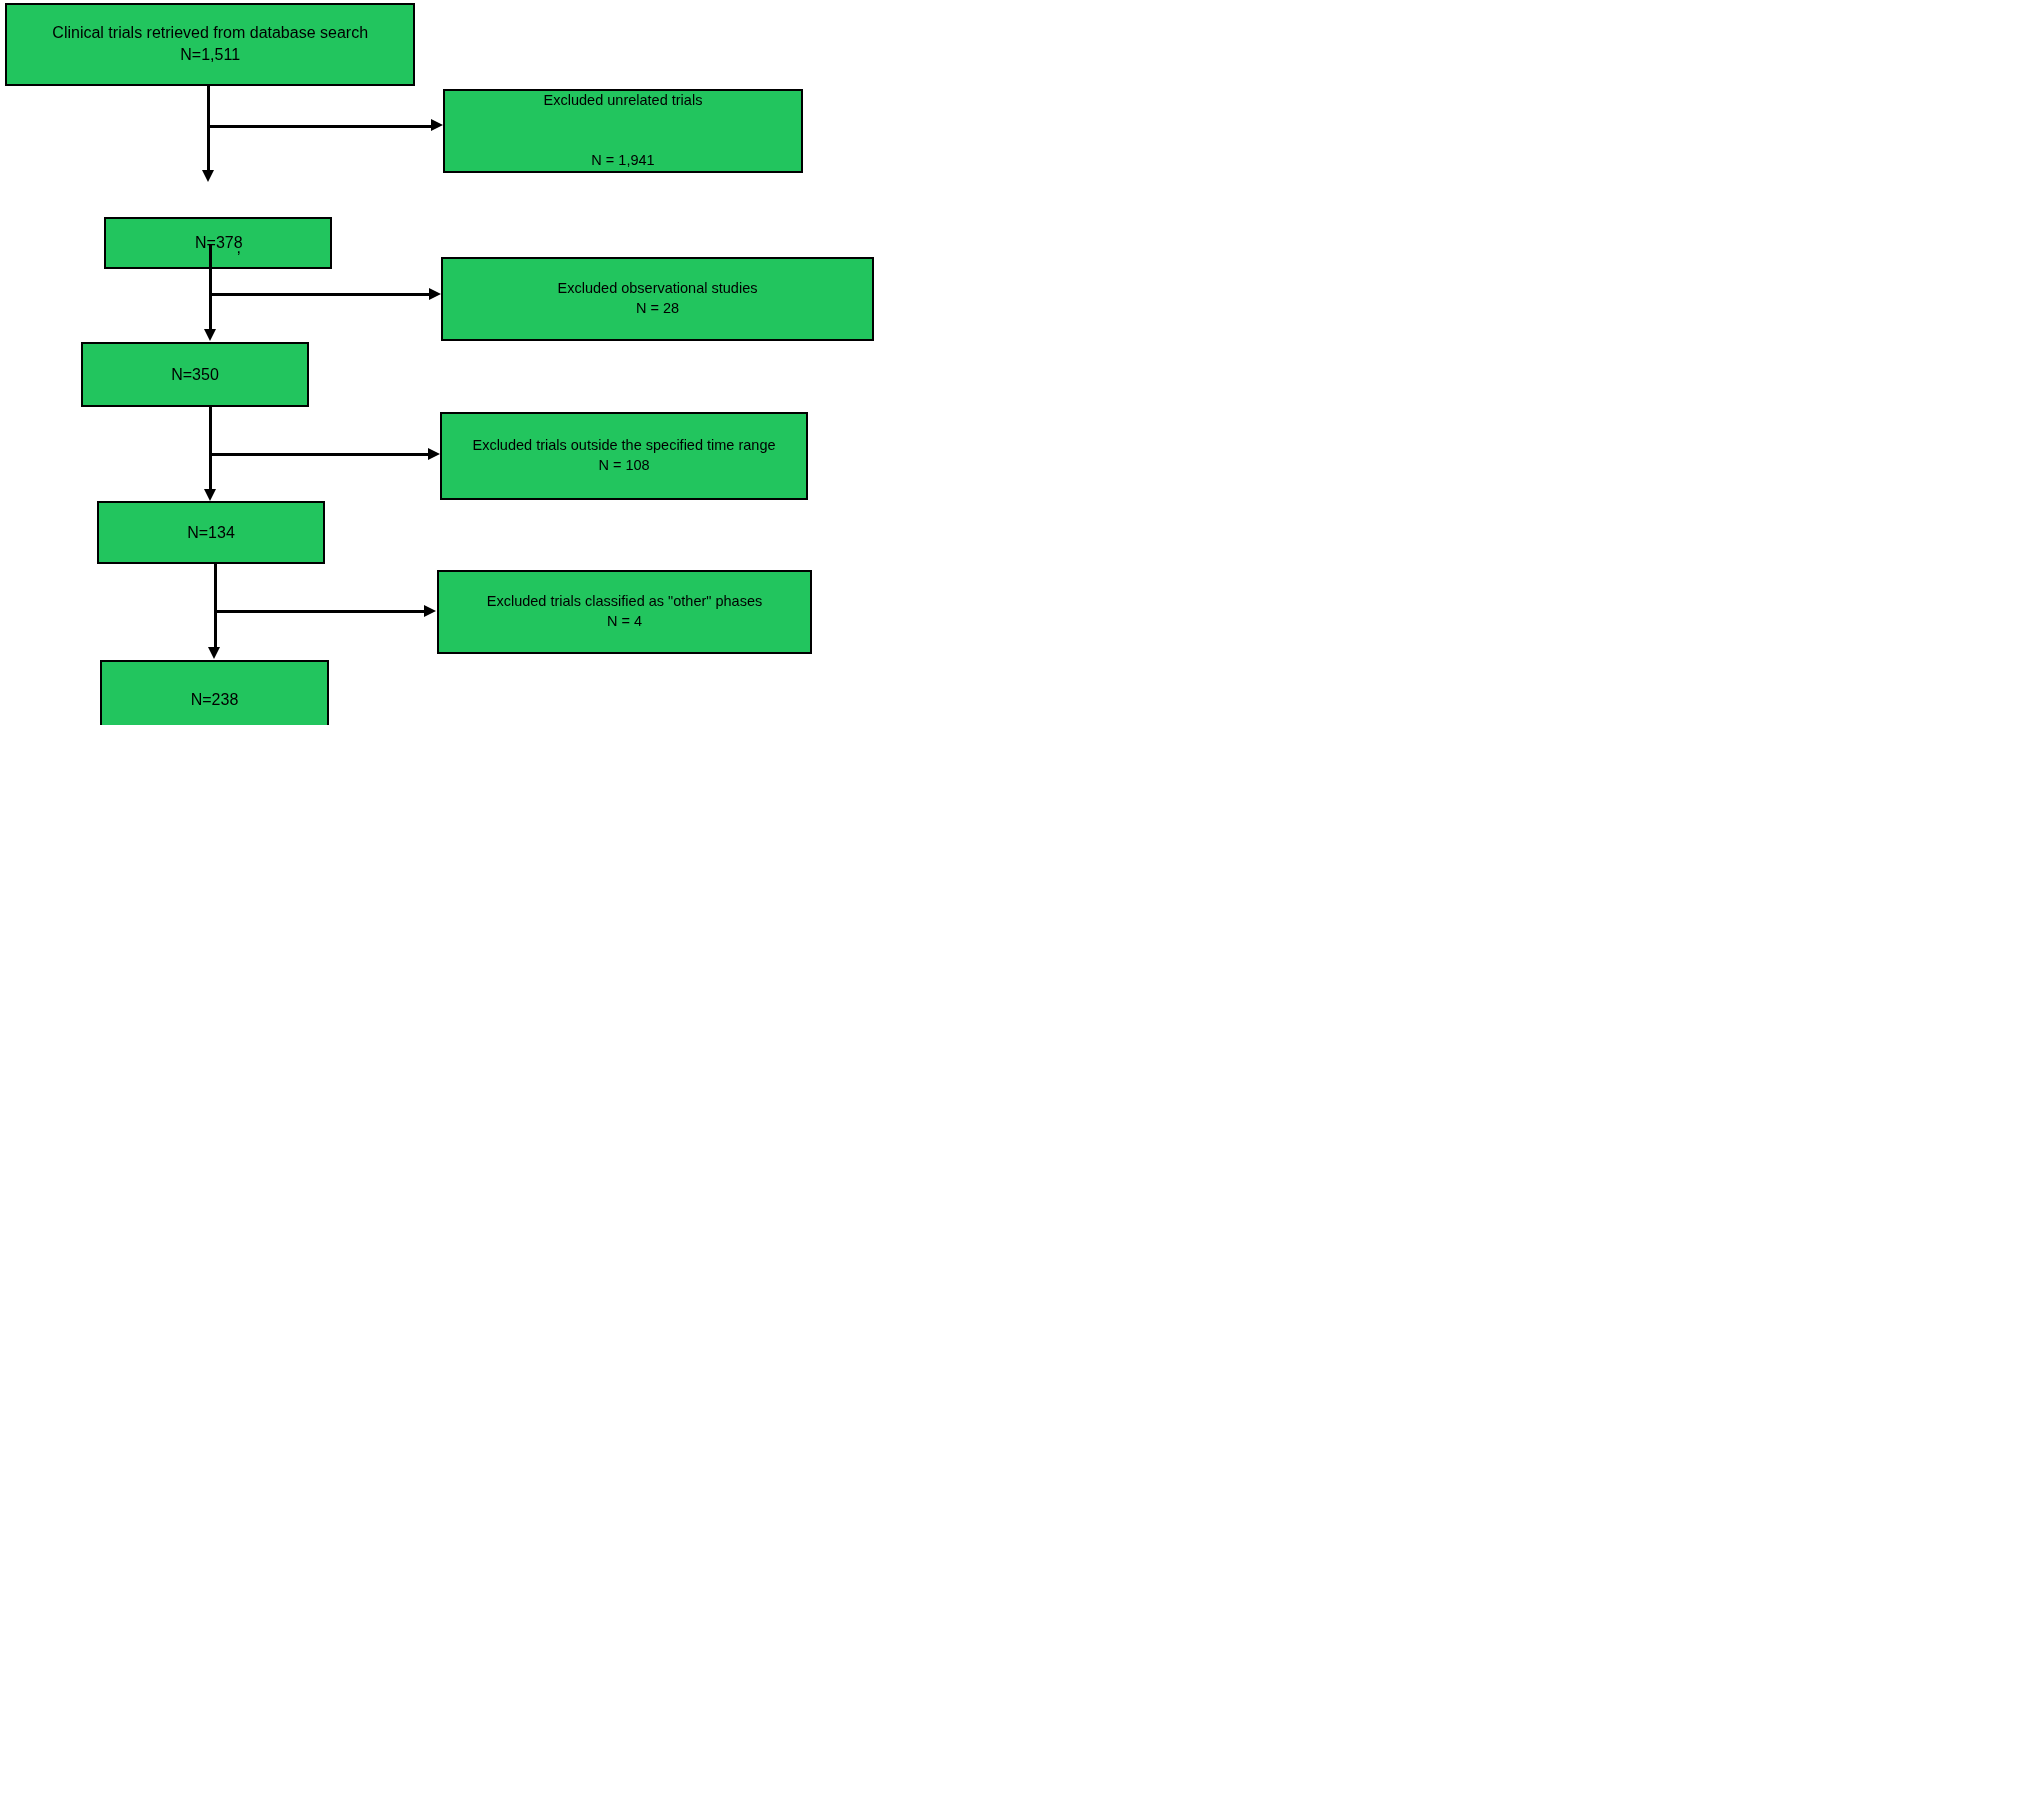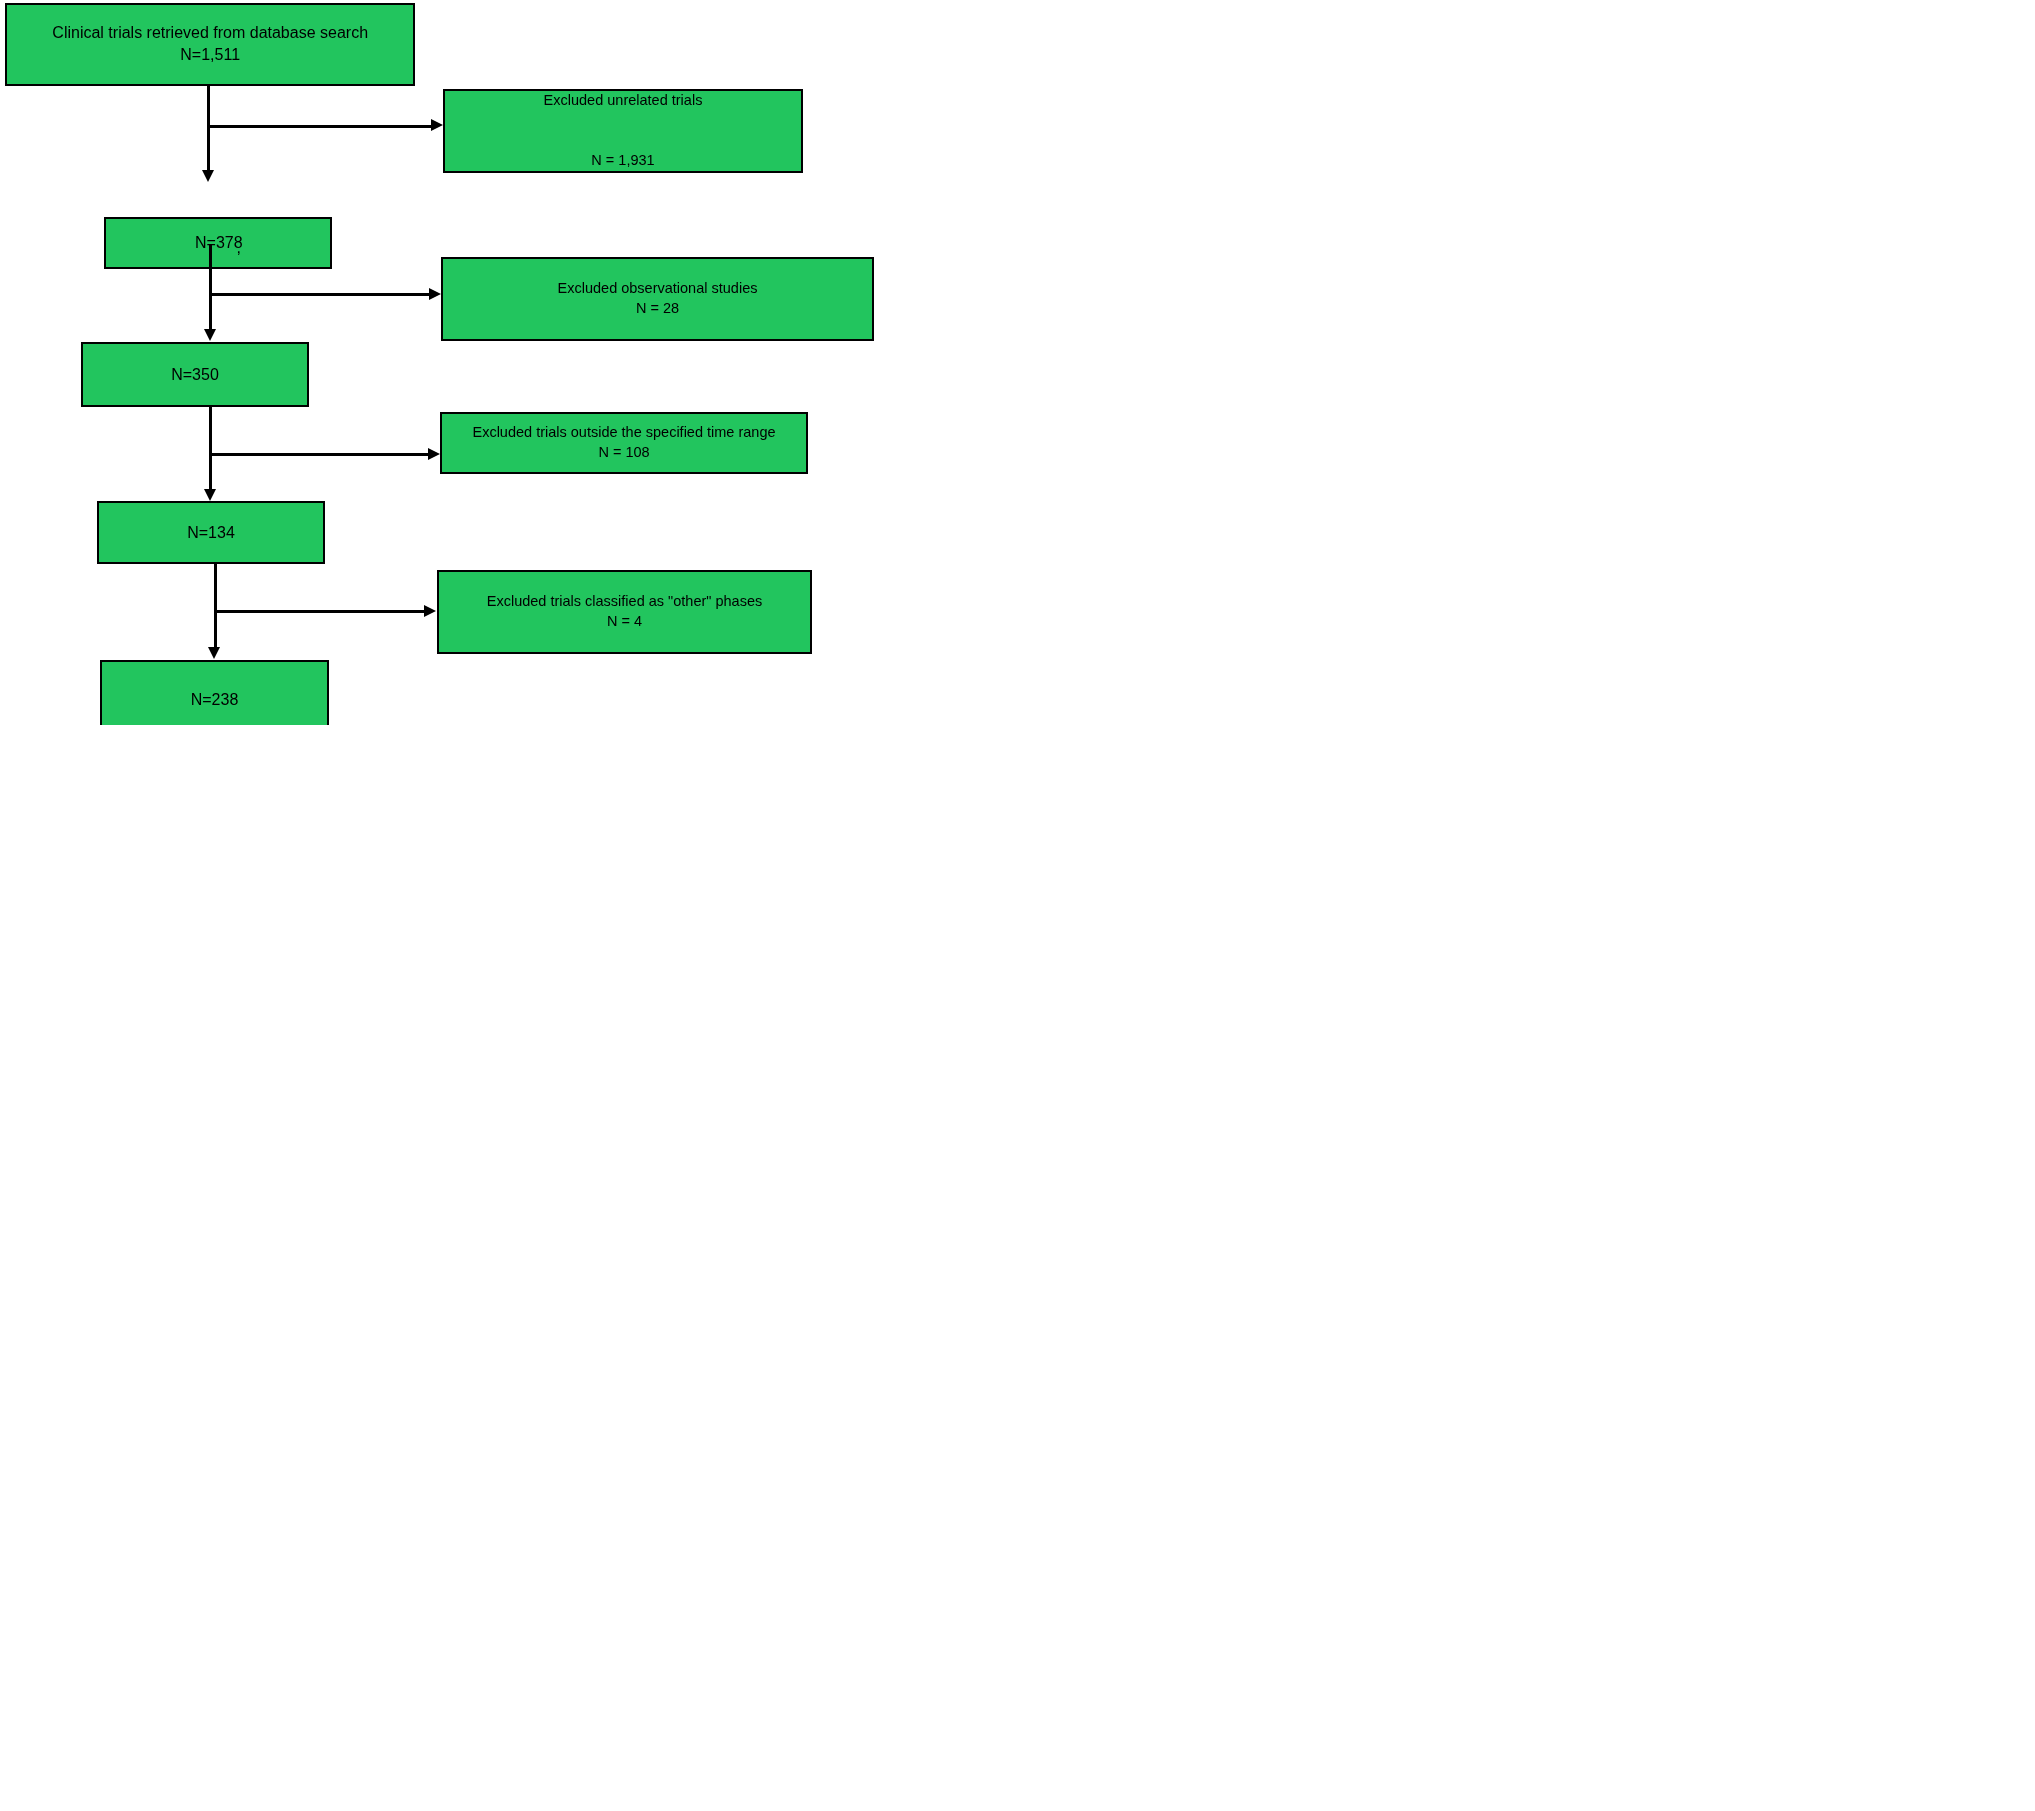--- a/index.html
+++ b/index.html
@@ -70,21 +70,21 @@
   }
   
   #box-retrieved { left: 5.2px;  top: 2.6px;    width: 410px; height: 83px; }
   #box-n378      { left: 104px; top: 182px;  width: 228px; height: 52px; margin-top: 35px; }
   #box-n350      { left: 81px; top: 342px;  width: 228px; height: 65px; }
   #box-n242      { left: 97px; top: 501px;  width: 228px; height: 63px; }
   #box-n238      { left: 100px; top: 660px; width: 229px; height: 79px; }
   
   #box-excl-unrelated     { left: 443px; top: 89px;  width: 360px; height: 84px; justify-content: space-between; }
   #box-excl-observational { left: 441px; top: 257px;  width: 433px; height: 84px; }
-  #box-excl-time-range    { left: 440px; top: 412px;  width: 368px; height: 62px; }
+  #box-excl-time-range    { left: 440px; top: 412px;  width: 368px; height: 88px; }
   #box-excl-other-phases  { left: 437px; top: 570px; width: 375px; height: 84px; }
   
   #vline-1 { left: 207px; top: 86px;  height: 85px; }
   #vline-2 { left: 209px; top: 245px;  height: 86px; }
   #vline-3 { left: 209px; top: 406px;  height: 84px; }
   #vline-4 { left: 214px; top: 564px; height: 85px; }
   
   #arrow-down-1 { left: 202px; top: 170px; }
   #arrow-down-2 { left: 204px; top: 329px; }
   #arrow-down-3 { left: 204px; top: 489px; }
@@ -121,21 +121,21 @@
   <div class="box main-box" id="box-n242">
     <div class="bline">N=134</div>
   </div>
 
   <div class="box main-box" id="box-n238">
     <div class="bline">N=238</div>
   </div>
 
   <div class="box excl-box" id="box-excl-unrelated">
     <div class="bline">Excluded unrelated trials</div>
-    <div class="bline">N = 1,931</div>
+    <div class="bline">N = 1,941</div>
   </div>
 
   <div class="box excl-box" id="box-excl-observational">
     <div class="bline">Excluded observational studies</div>
     <div class="bline">N = 28</div>
   </div>
 
   <div class="box excl-box" id="box-excl-time-range">
     <div class="bline">Excluded trials outside the specified time range</div>
     <div class="bline">N = 108</div>

